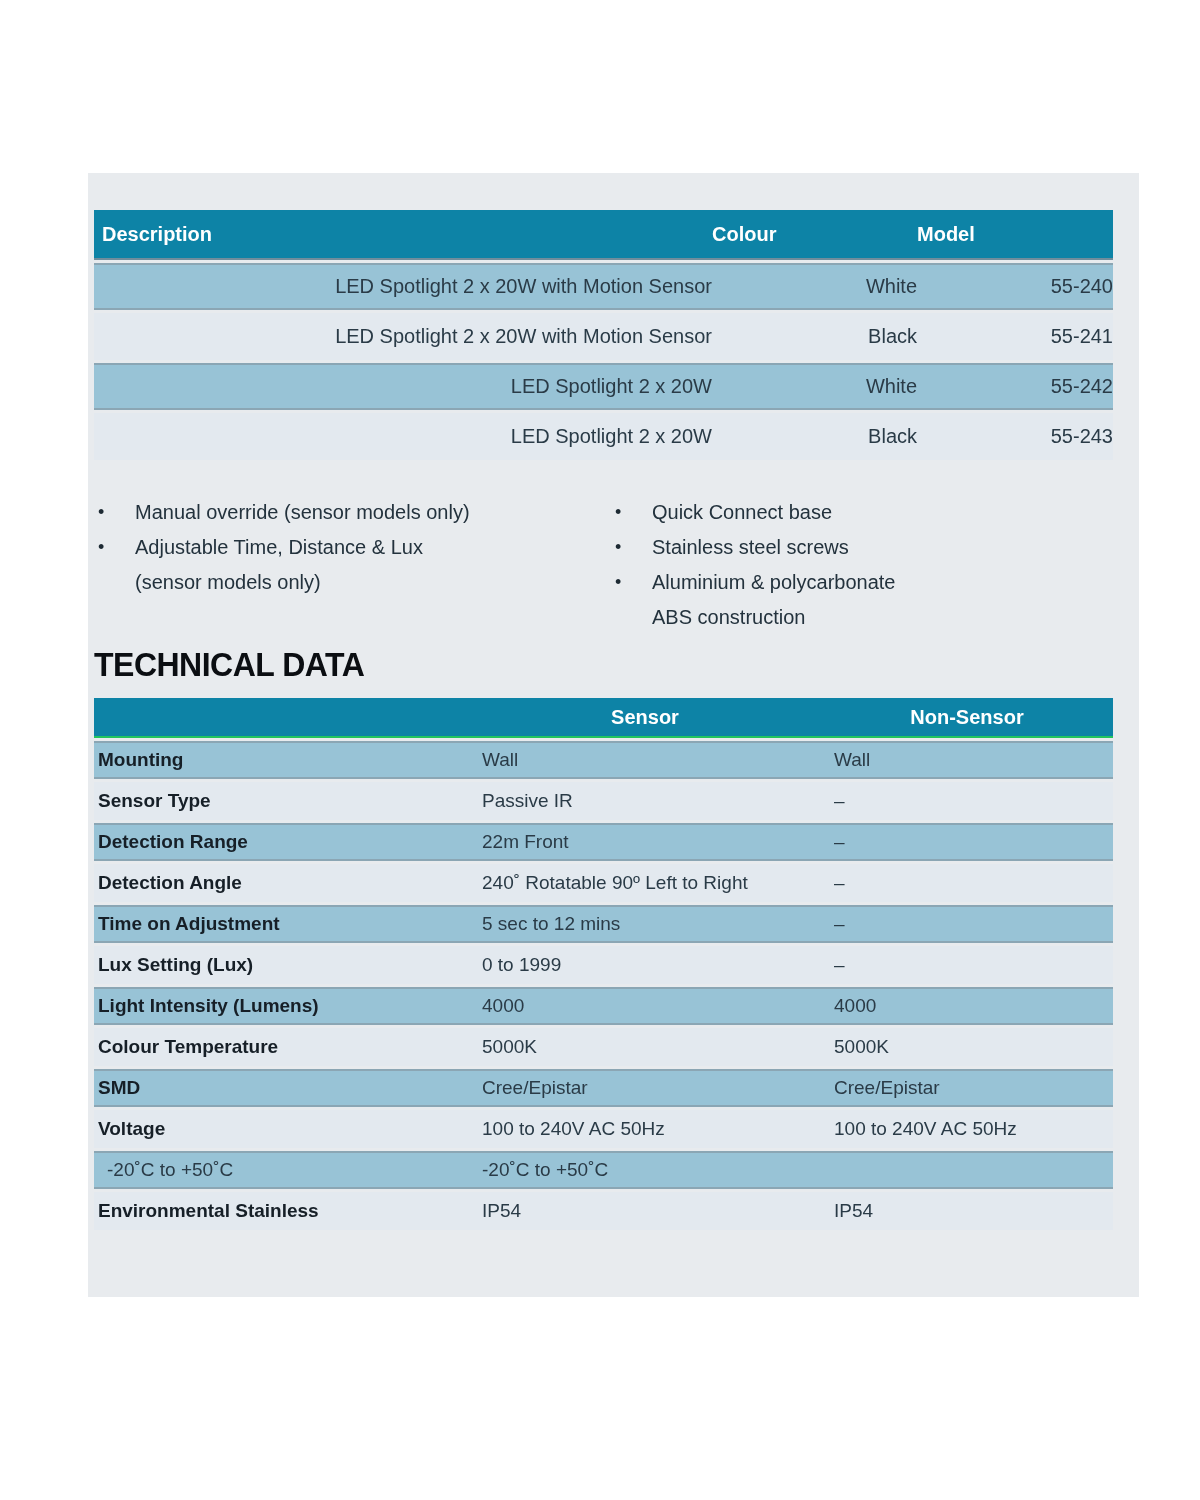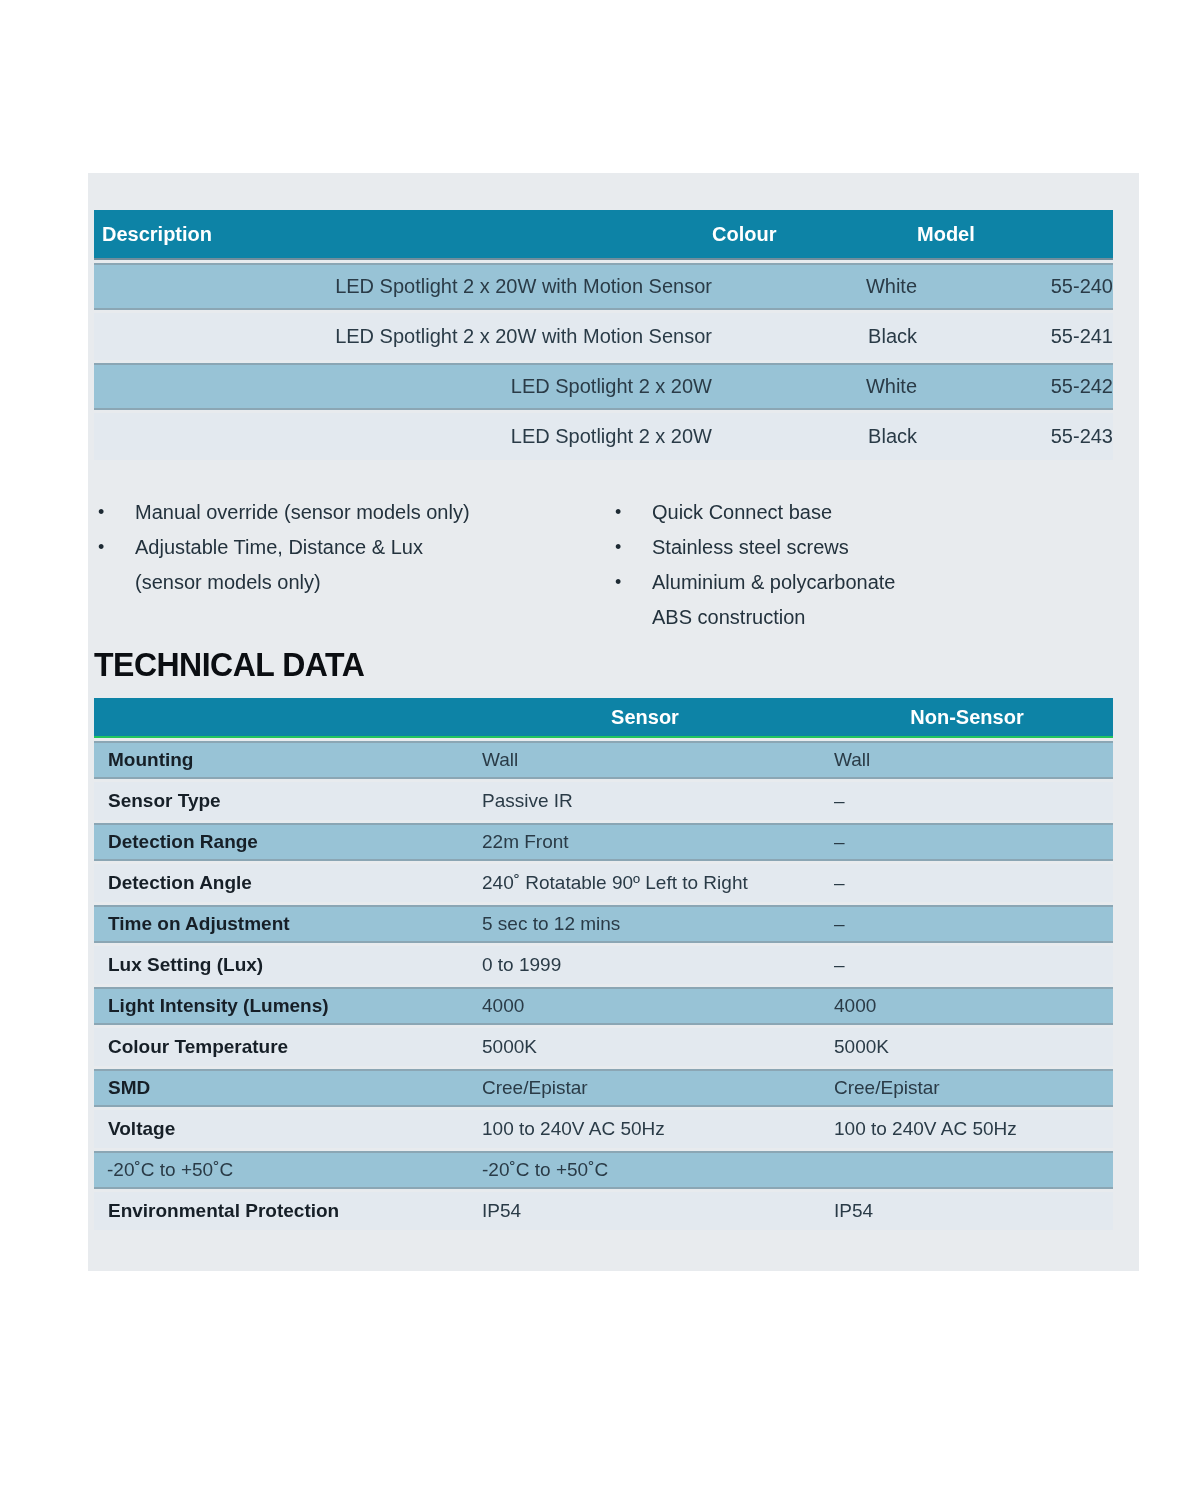--- a/index.html
+++ b/index.html
@@ -7,21 +7,21 @@
     --row-light:#e3e9ef;
     --row-blue:#98c3d6;
     --panel:#e8ebee;
     --edge:#8ba6b4;
     --txt:#2a3b47;
     --txt-dark:#161f27;
   }
   *{margin:0;padding:0;box-sizing:border-box;}
   html,body{width:1200px;height:1500px;background:#ffffff;
     font-family:"Liberation Sans","DejaVu Sans",sans-serif;color:var(--txt);}
-  .page{position:relative;width:1200px;height:1271px;background:#ffffff;overflow:hidden;}
+  .page{position:relative;width:1200px;height:1500px;background:#ffffff;overflow:hidden;}
   .panel{position:absolute;left:88px;top:173px;width:1051px;height:1124px;background:var(--panel);}
 
   
   .ptable{position:absolute;left:6px;top:37px;width:1019px;}
   .ptable-row{display:grid;grid-template-columns:618px 205px 196px;align-items:center;}
   .ptable-head{height:50px;background:var(--teal);color:#ffffff;font-weight:bold;
     font-size:20px;border-bottom:2px solid #6f8d9c;}
   .ptable-body-row{height:47px;margin-top:3px;font-size:20px;color:var(--txt);text-align:right;}
   .ptable-body-row:nth-child(odd){background:var(--row-light);}
   .ptable-body-row:nth-child(even){background:var(--row-blue);
@@ -44,21 +44,21 @@
 
   .ttable{position:absolute;left:6px;top:525px;width:1019px;}
   .trow{display:grid;grid-template-columns:375px 352px 292px;align-items:center;}
   .ttable-head{height:40px;background:var(--teal);color:#ffffff;font-weight:bold;
     font-size:20px;border-bottom:2px solid #22c55e;}
   .ttable-head .thc{text-align:center;}
   .ttable-body-row{height:38px;margin-top:3px;font-size:19px;}
   .ttable-body-row:nth-child(odd){background:var(--row-light);}
   .ttable-body-row:nth-child(even){background:var(--row-blue);
     border-top:2px solid var(--edge);border-bottom:2px solid var(--edge);}
-  .tlabel{font-weight:bold;color:var(--txt-dark);padding-left:14px;}
+  .tlabel{font-weight:bold;color:var(--txt-dark);padding-left:4px;}
   .tval{padding-left:13px;color:var(--txt);}
 </style>
 </head>
 <body>
 
 <div class="page">
   <div class="panel">
 
     <div class="ptable">
       <div class="ptable-row ptable-head">
@@ -178,20 +178,20 @@
       <div class="trow ttable-body-row">
         <div class="tlabel">Voltage</div>
         <div class="tval">100 to 240V AC 50Hz</div>
         <div class="tval">100 to 240V AC 50Hz</div>
       </div>
       <div class="trow ttable-body-row">
         <div class="tval">-20˚C to +50˚C</div>
         <div class="tval">-20˚C to +50˚C</div>
       </div>
       <div class="trow ttable-body-row">
-        <div class="tlabel">Environmental Protection</div>
+        <div class="tlabel">Environmental Stainless</div>
         <div class="tval">IP54</div>
         <div class="tval">IP54</div>
       </div>
     </div>
 
   </div>
 </div>
 
 </body></html>

